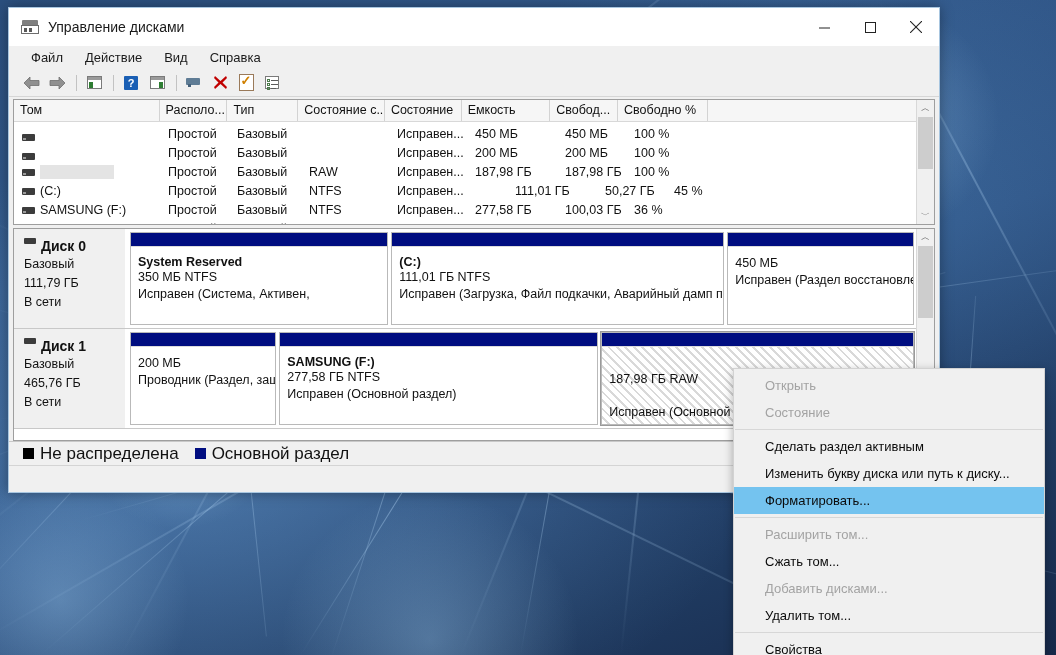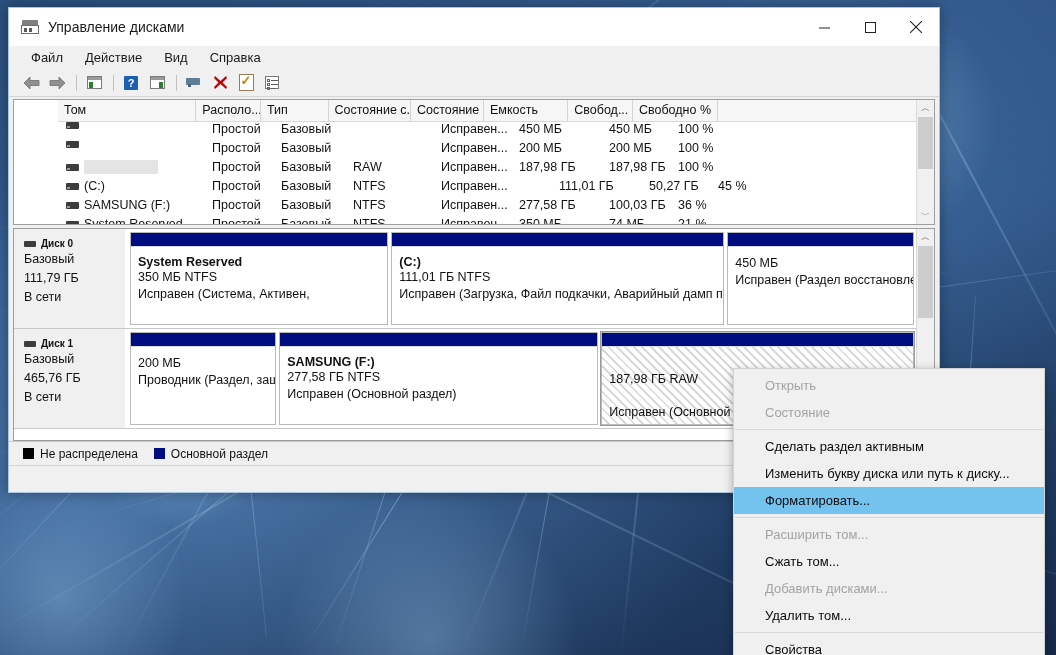--- a/index.html
+++ b/index.html
@@ -160,39 +160,39 @@
   
   #list-pane {
     margin: 2px 4px 0 4px;
     height: 124px;
     background: #fff;
     border: 1px solid #9e9e9e;
     display: flex;
     flex: none;
     overflow: hidden;
   }
-  #list-body { flex: 1; display: flex; flex-direction: column; min-width: 0; padding-left: 44px; }
+  #list-body { flex: 1; display: flex; flex-direction: column; min-width: 0; }
   #list-header {
     height: 21px;
     background: #f6f6f6;
     display: flex;
     border-bottom: 1px solid #d8d8d8;
     flex: none;
   }
   .hcell {
     border-right: 1px solid #d3d3d3;
     font-size: 12.5px;
     color: #111;
     padding: 3px 0 0 6px;
     box-sizing: border-box;
     overflow: hidden;
     white-space: nowrap;
   }
   .rows { flex: 1; overflow: hidden; }
-  .vrow { display: flex; height: 19px; align-items: flex-start; }
+  .vrow { display: flex; height: 19px; align-items: flex-end; }
   .vrow .c {
     font-size: 12.5px;
     color: #111;
     padding-left: 6px;
     box-sizing: border-box;
     overflow: hidden;
     white-space: nowrap;
   }
   .vol-ico {
     width: 13px; height: 7px; background: #3c3c3c; border-radius: 1px;
@@ -238,21 +238,21 @@
     box-sizing: border-box;
   }
   .disk-info {
     width: 113px;
     flex: none;
     background: #f0f0f0;
     border-right: 2px solid #ffffff;
     box-sizing: border-box;
     padding: 9px 0 0 10px;
   }
-  .disk-title { font-size: 10px; font-weight: bold; color: #111; display: flex; align-items: center; }
+  .disk-title { font-size: 14px; font-weight: bold; color: #111; display: flex; }
   .disk-ico {
     width: 12px; height: 6px; background: #3c3c3c; border-radius: 1px; margin-right: 5px; flex: none;
   }
   .disk-meta { font-size: 12.5px; color: #111; line-height: 17px; margin-top: 2px; }
 
   .parts { flex: 1; display: flex; padding: 3px 2px 3px 0; box-sizing: border-box; min-width: 0; }
   .part {
     border: 1px solid #b9b9b9;
     background: #fff;
     margin-left: 3px;
@@ -291,21 +291,21 @@
     height: 23px;
     background: #f0f0f0;
     border-top: 1px solid #c8c8c8;
     display: flex;
     align-items: center;
     padding-left: 14px;
     flex: none;
   }
   .lg-item { display: flex; align-items: center; margin-right: 16px; }
   .lg-sw { width: 11px; height: 11px; margin-right: 6px; }
-  .lg-tx { font-size: 12px; color: #111; }
+  .lg-tx { font-size: 17px; color: #111; }
 
   #statusbar {
     height: 26px;
     background: #f0f0f0;
     border-top: 1px solid #d4d4d4;
     flex: none;
   }
 
   
   #ctxmenu {

